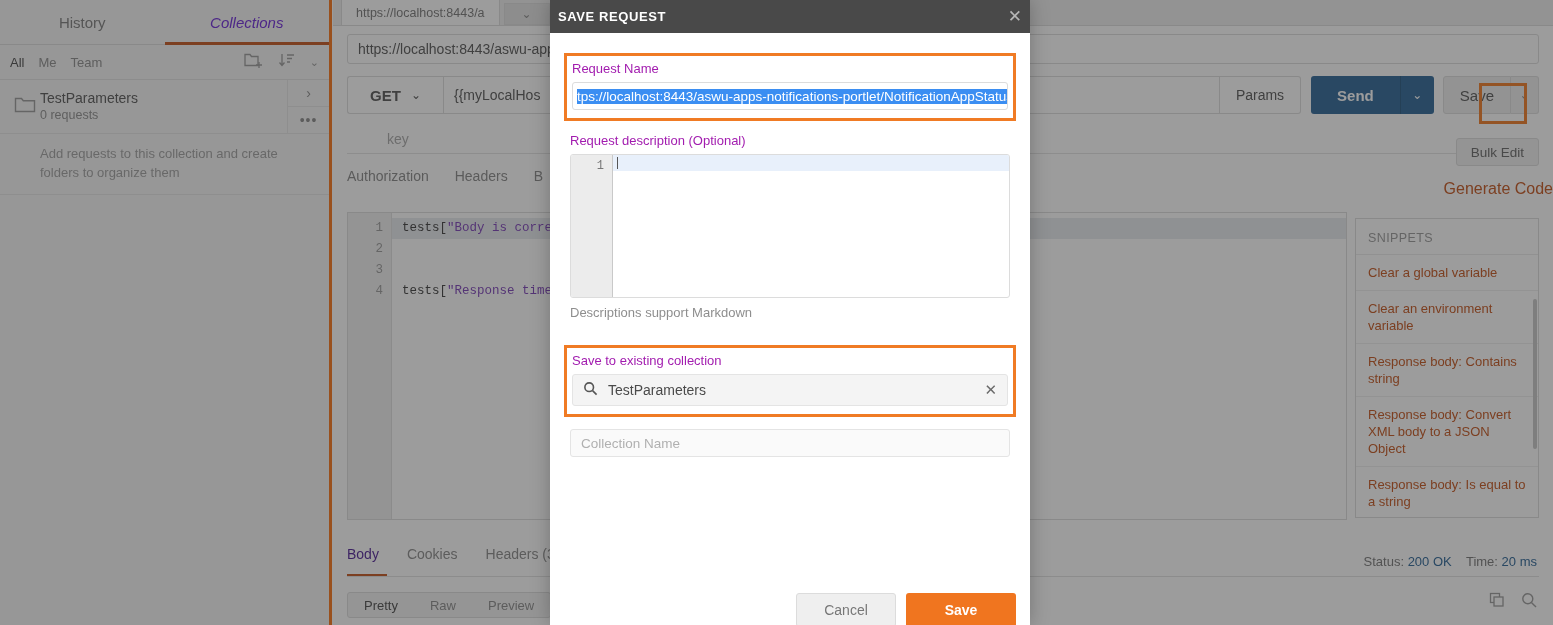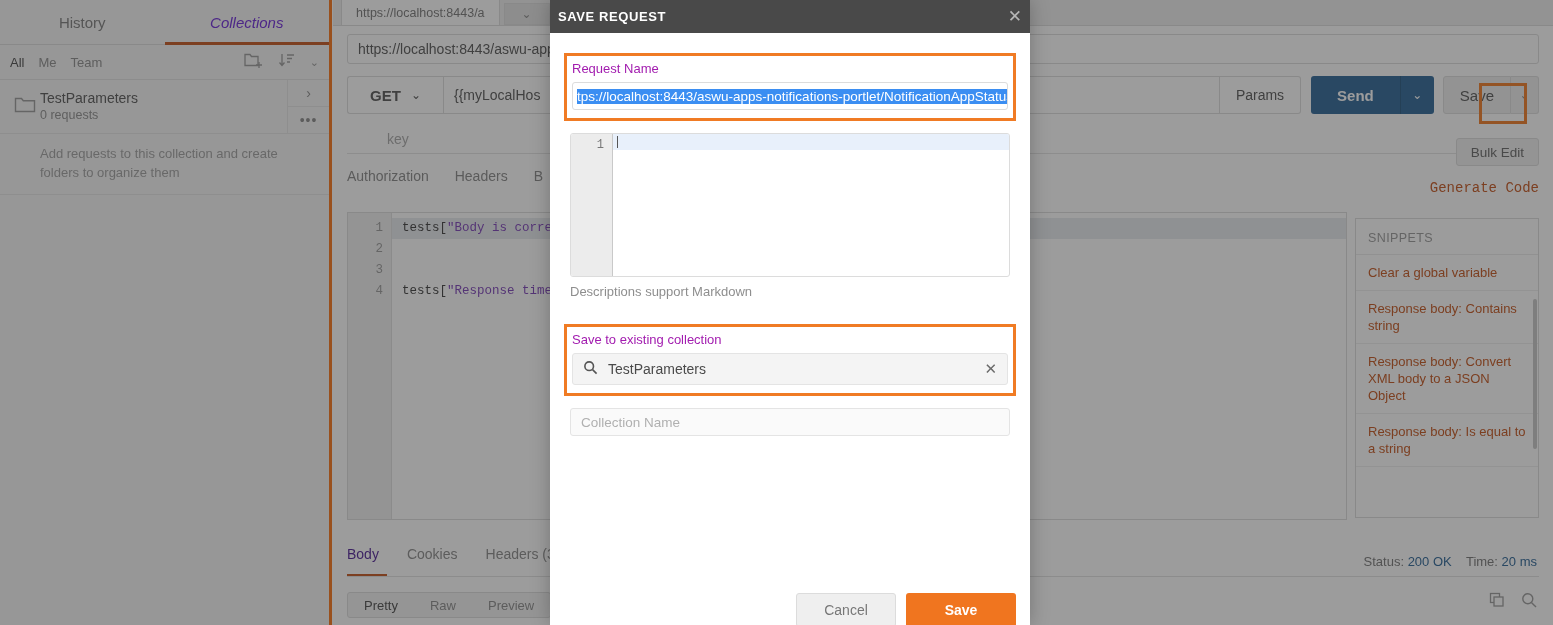--- a/index.html
+++ b/index.html
@@ -83,21 +83,21 @@
 
   .kvrow { padding: 10px 14px 0 14px; }
   .kvbox { display: flex; }
   .kvcell { flex: 1; height: 30px; border-bottom: 1px solid #e4e4e4; font-size: 14px;
             color: #a9a9a9; display: flex; align-items: center; padding-left: 40px; }
   .bulk-edit { position: absolute; right: 14px; top: 138px; height: 28px; padding: 0 14px;
             background: #f0f0f0; border: 1px solid #dcdcdc; border-radius: 3px;
             display: flex; align-items: center; font-size: 13.5px; color: #666; }
 
   .subtabs { display: flex; gap: 26px; padding: 14px 14px 0 14px; font-size: 14px; color: #888; }
-  .gen-code { position: absolute; right: 14px; top: 180px; font-size: 14px; color: #c4541d; font-family: Liberation Mono, monospace; }
+  .gen-code { position: absolute; right: 0; top: 180px; font-size: 16px; color: #c4541d; }
 
   .editor { position: absolute; left: 14px; top: 212px; width: 1000px; height: 308px;
             border: 1px solid #dcdcdc; background: #fff; display: flex; overflow: hidden; }
   .gutter { width: 44px; background: #f1f1f1; border-right: 1px solid #e0e0e0;
             padding-top: 5px; text-align: right; }
   .gutter div { font-family: "Liberation Mono", monospace; font-size: 12.5px; color: #9a9a9a;
             line-height: 21px; padding-right: 8px; }
   .codearea { flex: 1; padding-top: 5px; font-family: "Liberation Mono", monospace;
             font-size: 12.5px; line-height: 21px; white-space: nowrap; overflow: hidden; }
   .codeline { height: 21px; padding-left: 10px; color: #333; }
@@ -289,20 +289,21 @@
           <div class="codeline"></div>
           <div class="codeline">
             <span class="tok-plain">tests[</span><span class="tok-str">"Response time is</span>
           </div>
         </div>
       </div>
 
       <div class="snippets">
         <div class="snip-head">SNIPPETS</div>
         <div class="snip-item">Clear a global variable</div>
+        <div class="snip-item">Clear an environment variable</div>
         <div class="snip-item">Response body: Contains string</div>
         <div class="snip-item">Response body: Convert XML body to a JSON Object</div>
         <div class="snip-item">Response body: Is equal to a string</div>
 
         <div class="snip-scroll"></div>
       </div>
 
       <div class="resp-tabs">
         <span class="resp-tab active">Body</span>
         <span class="resp-tab">Cookies</span>
@@ -352,20 +353,21 @@
     <div class="modal-body">
 
       <div class="hl-box">
         <div class="fld-label">Request Name</div>
         <div class="fld-input">
           <span class="sel-text">tps://localhost:8443/aswu-apps-notifications-portlet/NotificationAppStatus</span>
         </div>
       </div>
 
       <div class="sect">
+        <div class="fld-label">Request description (Optional)</div>
         <div class="ta-wrap">
           <div class="ta-gutter">
             <span>1</span>
           </div>
           <div class="ta-area">
             <div class="ta-line1">
               <span class="ta-caret"></span>
             </div>
           </div>
         </div>

